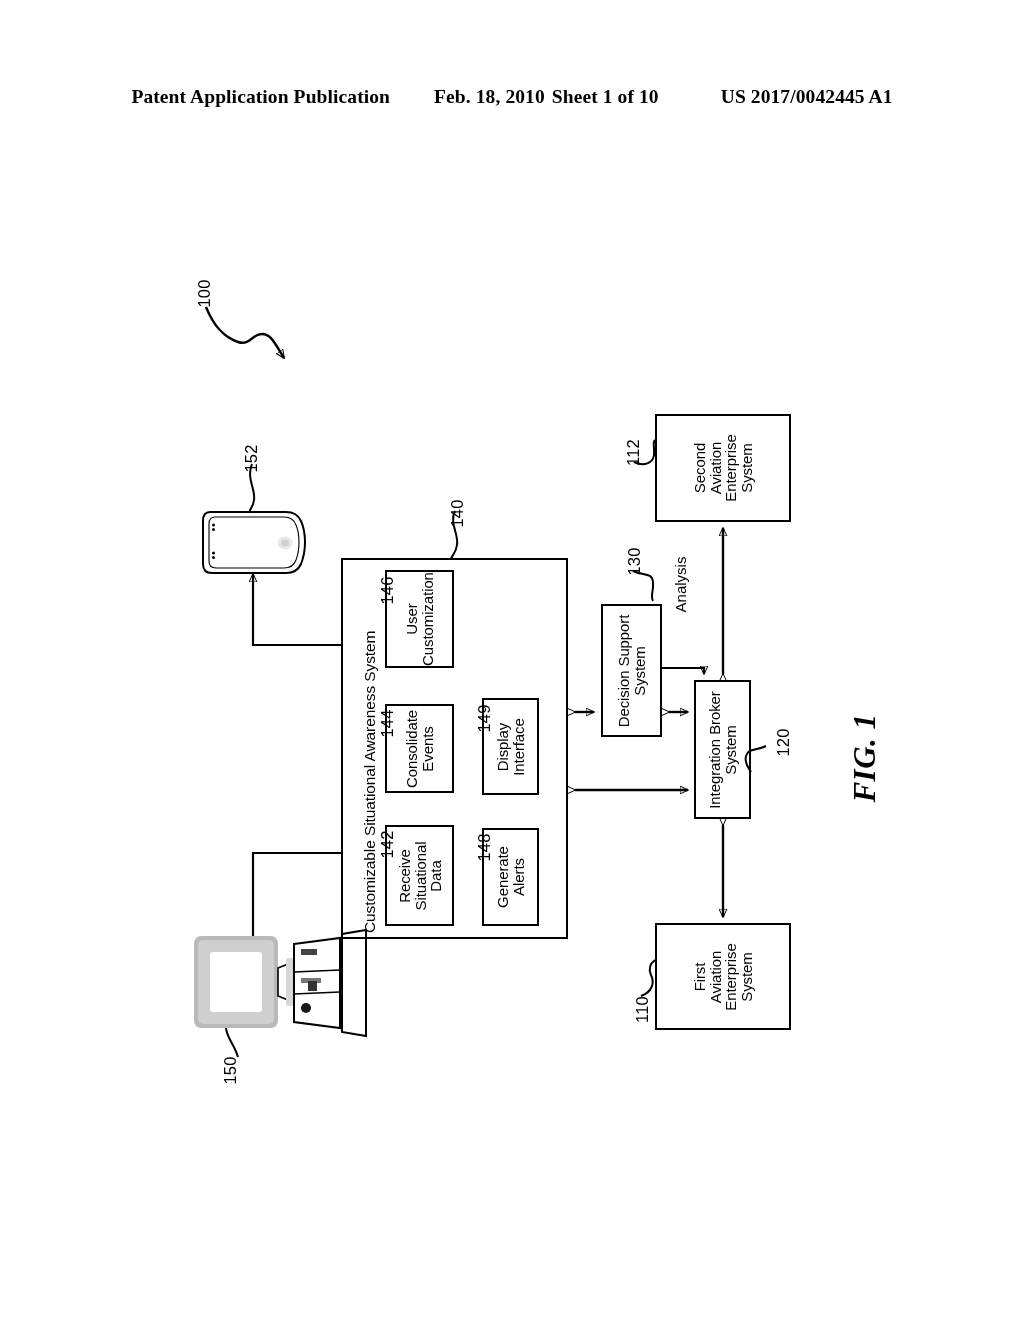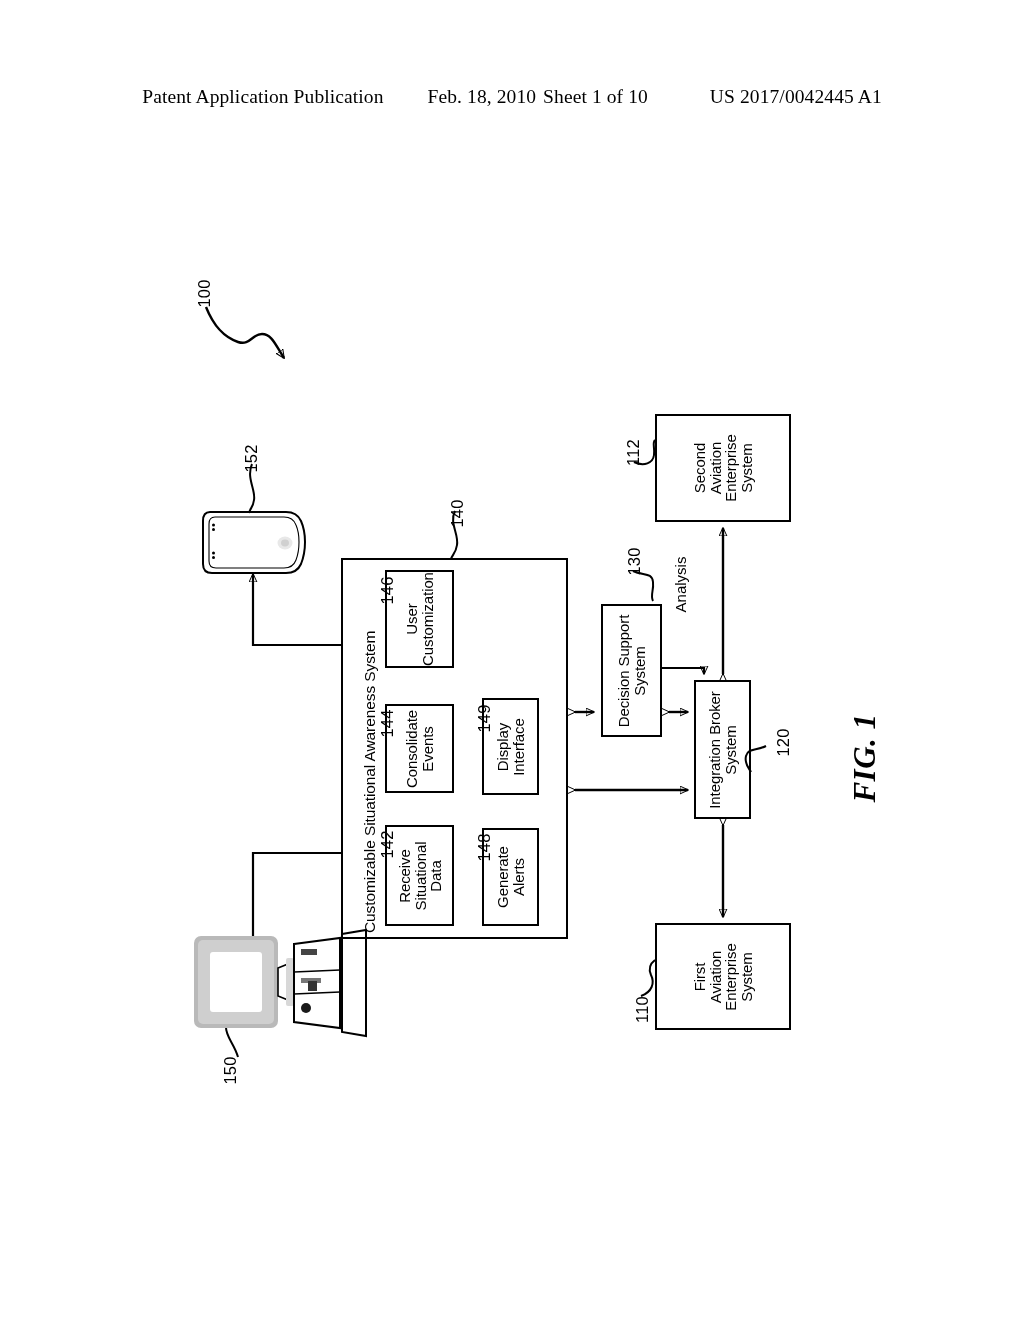--- a/index.html
+++ b/index.html
@@ -23,21 +23,21 @@
   #pat-header {
     position: absolute;
     left: 0;
     top: 86px;
     width: 1024px;
     height: 26px;
     display: flex;
     justify-content: center;
     align-items: baseline;
     font-family: "Liberation Serif", serif;
-    font-weight: normal;
+    font-weight: bold;
     font-size: 19.5px;
     letter-spacing: 0.1px;
     white-space: nowrap;
   }
   #pat-header .h-pub   { margin-right: 44px; }
   #pat-header .h-date  { margin-right: 7px; }
   #pat-header .h-sheet { margin-right: 62px; }
   #pat-header .h-num   { }
 
   

